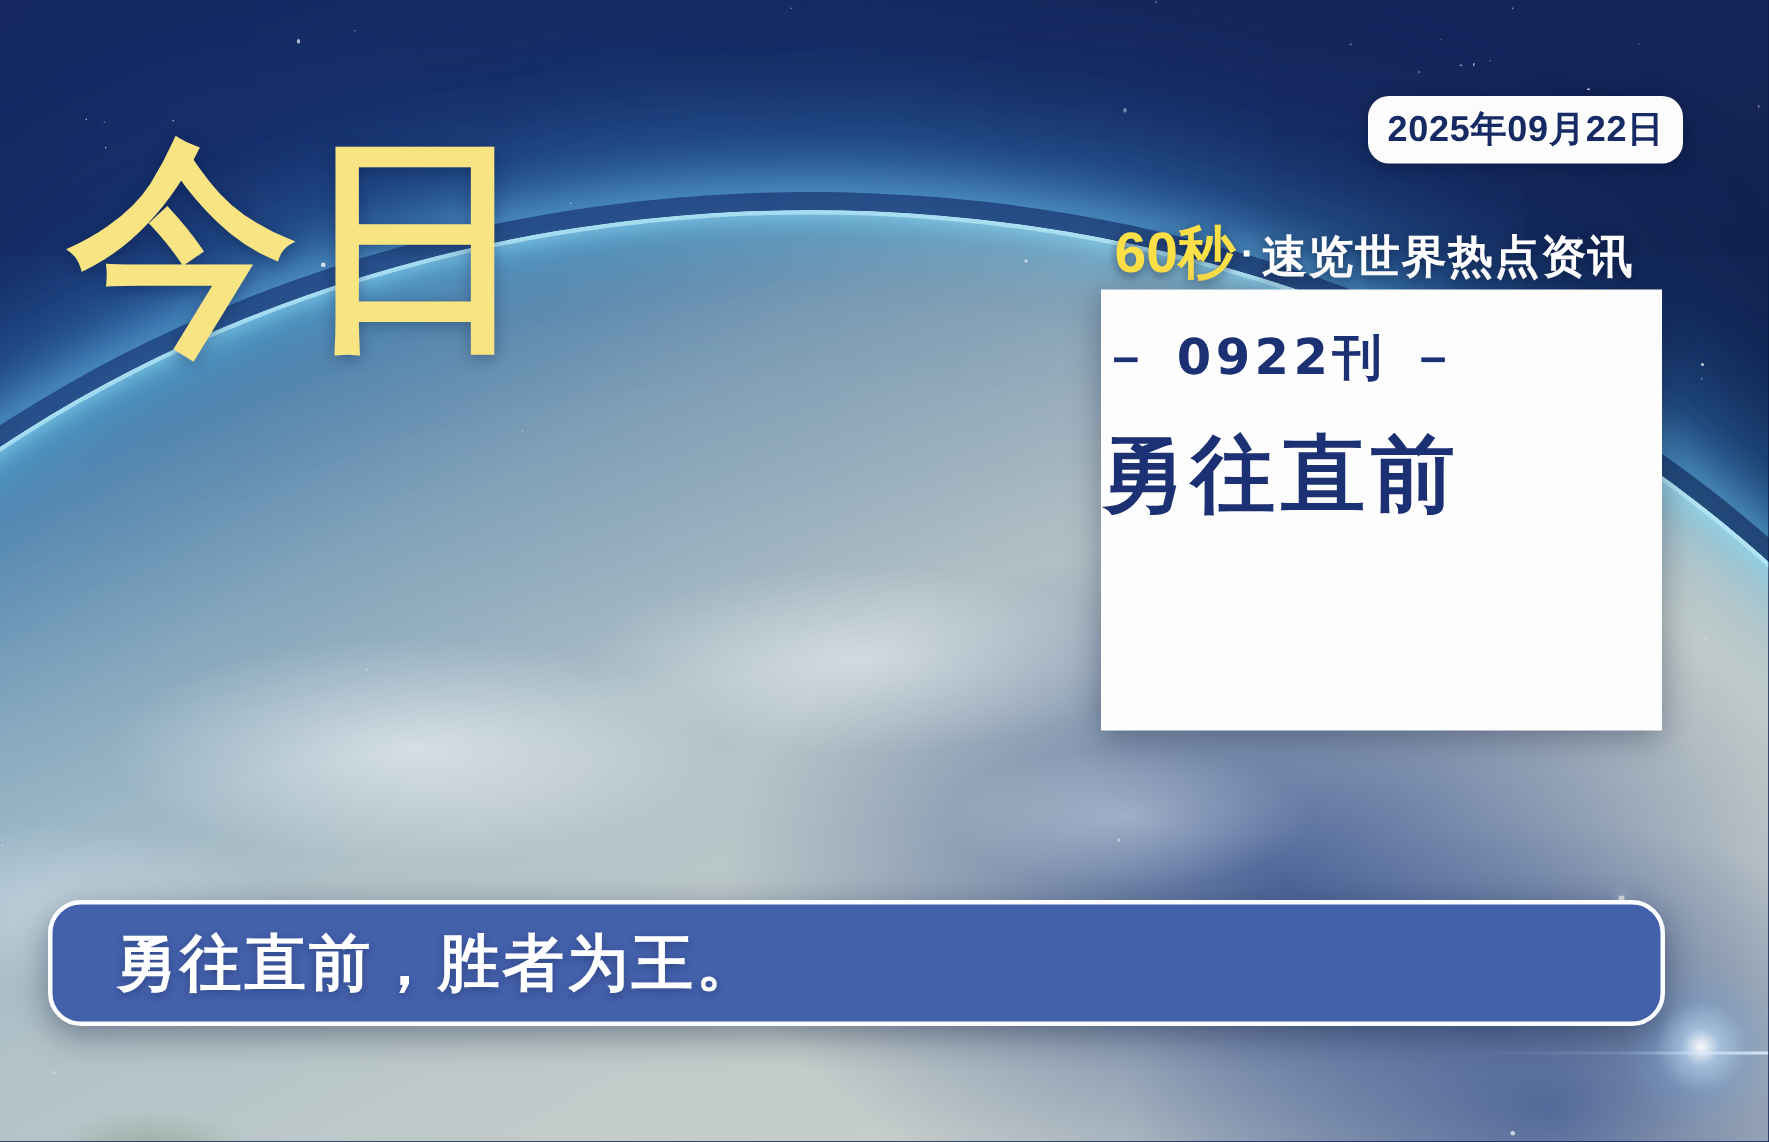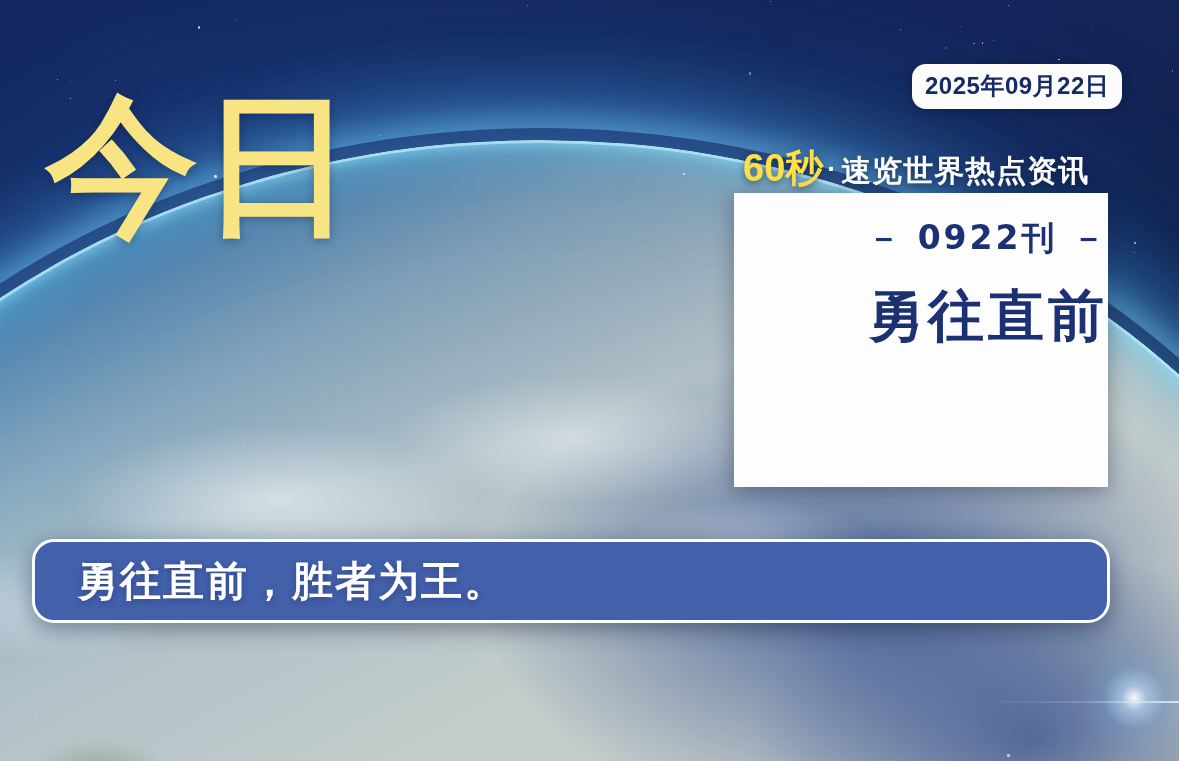--- a/index.html
+++ b/index.html
@@ -106,21 +106,21 @@
     position:absolute;right:0px;bottom:58px;width:200px;height:2px;
     background:linear-gradient(to left, rgba(225,240,255,.85) 0%, rgba(180,215,250,.25) 45%, rgba(150,200,245,0) 100%);
   }
 
   
   .title-block{
     position:absolute;left:46px;top:96px;width:420px;
     line-height:.92;
     font-weight:900;
     letter-spacing:4px;
-    font-family:Liberation Sans, sans-serif;
+    font-family:Liberation Serif, serif;
   }
   .t-line1{
     font-size:152px;color:#F8E482;
     text-shadow:0 2px 10px rgba(10,20,60,.35);
     display:block;
   }
   .t-line2{
     font-size:152px;color:#EDEFF2;
     text-shadow:0 3px 14px rgba(10,20,60,.45);
     display:block;margin-top:14px;
@@ -145,21 +145,21 @@
   }
   .tg-60{font-size:38px;color:#fde047;letter-spacing:0px;}
   .tg-dot{font-size:27px;color:#FFFFFF;margin:0 5px 0 4px;position:relative;top:-3px;}
   .tg-rest{font-size:30px;color:#FFFFFF;letter-spacing:1px;}
 
   
   .info-card{
     position:absolute;left:734px;top:193px;width:374px;height:294px;
     background:#FDFDFD;
     box-shadow:0 4px 20px rgba(6,14,44,.35);
-    display:flex;flex-direction:column;align-items:flex-end;
+    display:flex;flex-direction:column;align-items:flex-start;
     color:#1C3173;
   }
   .card-issue{
     margin-top:23px;
     font-size:33px;font-weight:700;letter-spacing:3px;
     font-family:"DejaVu Sans","Liberation Sans",sans-serif;
     white-space:nowrap;
   }
   .card-week{
     margin-top:20px;
@@ -167,21 +167,21 @@
     white-space:nowrap;
   }
   .card-lunar{
     margin-top:18px;
     font-size:56px;font-weight:900;letter-spacing:4px;
     white-space:nowrap;
   }
 
   
   .quote-pill{
-    position:absolute;left:32px;top:539px;width:1078px;height:84px;
+    position:absolute;left:32px;top:600px;width:1078px;height:84px;
     background:#4360AB;
     border:3px solid #FBFCFE;
     border-radius:22px;
     box-sizing:border-box;
     display:flex;align-items:center;
     box-shadow:0 6px 22px rgba(6,14,44,.40);
   }
   .quote-text{
     margin-left:42px;
     color:#FFFFFF;font-size:41px;font-weight:700;letter-spacing:2px;

